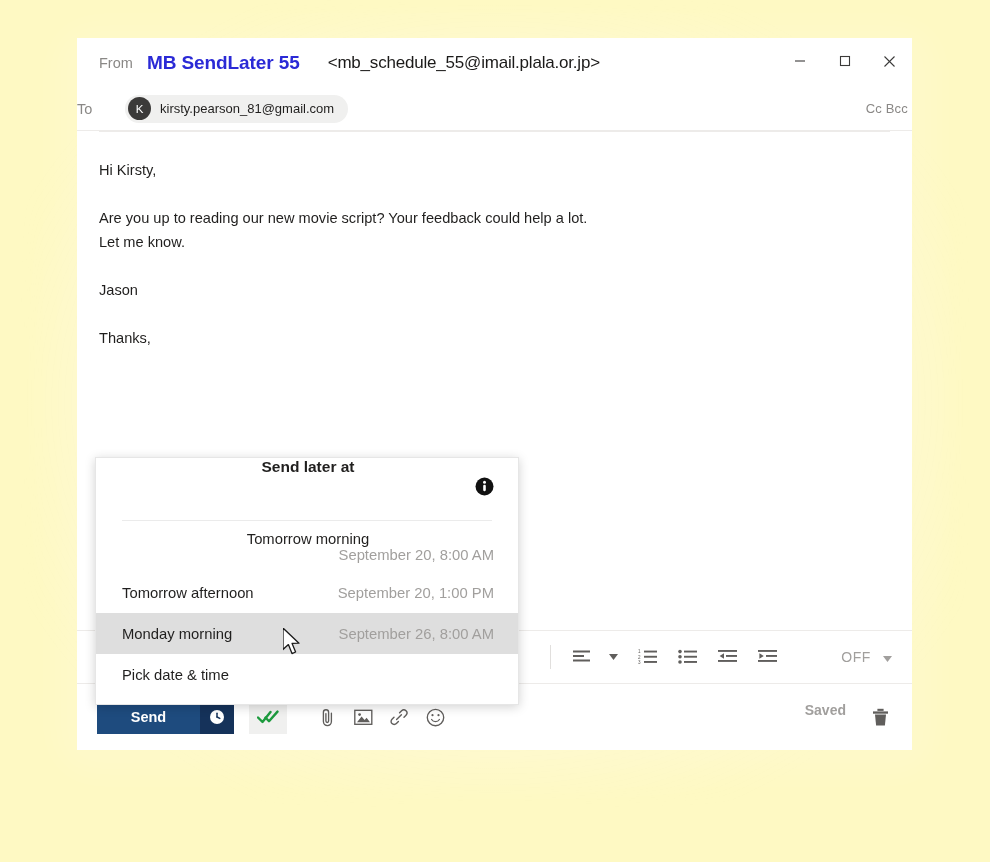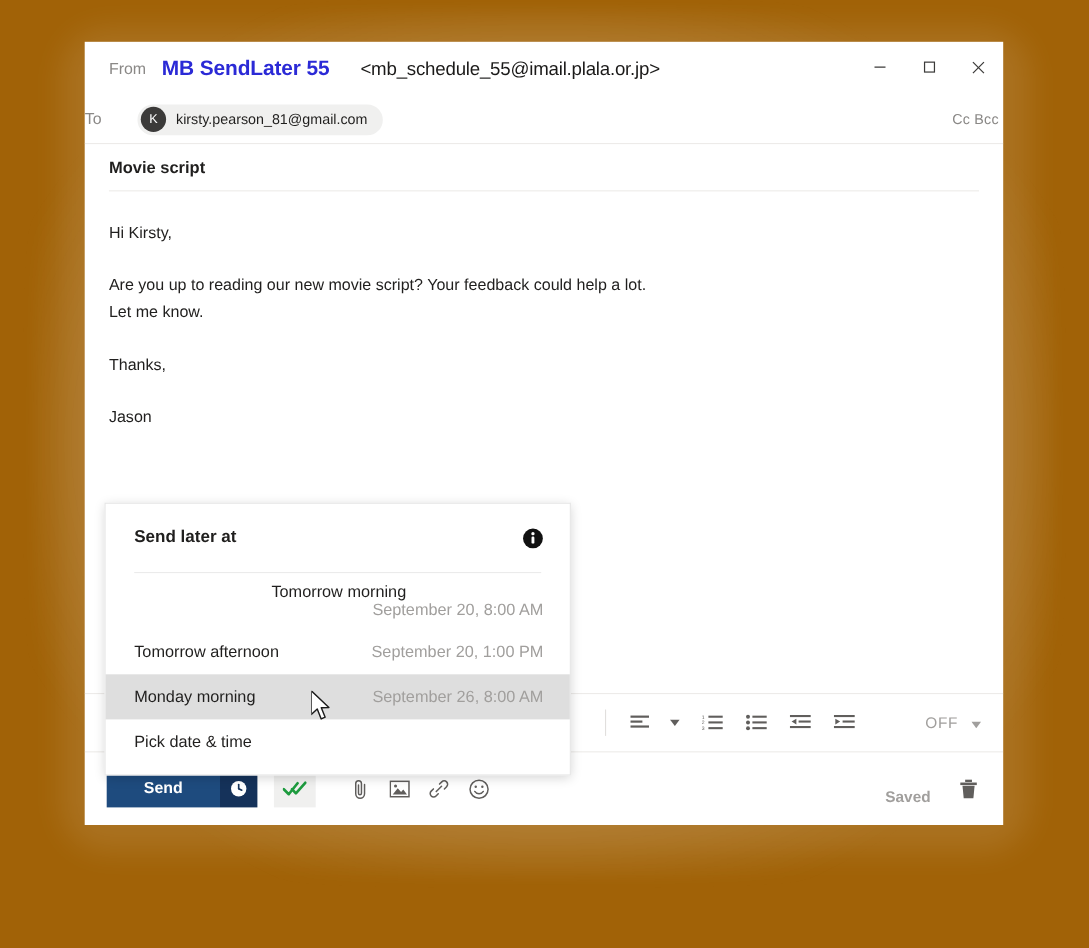--- a/index.html
+++ b/index.html
@@ -9,21 +9,21 @@
     height: 862px;
     overflow: hidden;
     background: #000000;
     font-family: "Liberation Sans", sans-serif;
   }
 
   #stage {
     position: relative;
     width: 990px;
     height: 862px;
-    background: #a16207;
+    background: #fef9c3;
   }
 
   
   .glow {
     position: absolute;
     left: 30px;
     top: 8px;
     width: 930px;
     height: 790px;
     border-radius: 60px;
@@ -264,21 +264,21 @@
     width: 36px;
     height: 34px;
     display: flex;
     align-items: center;
     justify-content: center;
     color: #605e5c;
   }
   .right-group {
     margin-left: auto;
     display: flex;
-    align-items: flex-end;
+    align-items: flex-start;
   }
   .saved-text {
     color: #a19f9d;
     font-size: 14px;
     margin-right: 22px;
   }
   .trash-btn {
     width: 24px;
     height: 30px;
     display: flex;
@@ -296,20 +296,21 @@
     background: #ffffff;
     border: 1px solid #e6e6e6;
     box-shadow: 0 2px 10px rgba(0,0,0,0.18);
     z-index: 30;
   }
   .pop-header {
     display: flex;
     align-items: center;
     height: 62px;
     padding: 0 24px 0 26px;
+    flex-direction: column;
   }
   .pop-title {
     font-size: 15.5px;
     font-weight: bold;
     color: #201f1e;
   }
   .pop-info {
     margin-left: auto;
     width: 20px;
     height: 20px;
@@ -385,29 +386,28 @@
 
     <div class="row-to">
       <span class="field-label">To</span>
       <span class="chip">
         <span class="avatar">K</span>
         <span class="chip-text">kirsty.pearson_81@gmail.com</span>
       </span>
       <span class="ccbcc">Cc Bcc</span>
     </div>
 
-    <div class="row-subject">Movie script</div>
     <div class="subject-rule"></div>
 
     <div class="body-area">
       <p>Hi Kirsty,</p>
       <p class="tight">Are you up to reading our new movie script? Your feedback could help a lot.</p>
       <p>Let me know.</p>
+      <p>Jason</p>
       <p>Thanks,</p>
-      <p>Jason</p>
     </div>
 
     <div class="fmt-bar">
       <div class="fmt-left-space"></div>
       <div class="vsep"></div>
 
       <div class="fmt-btn">
         <svg width="19" height="15" viewBox="0 0 19 15">
           <rect x="0" y="0.5" width="17" height="2" fill="currentColor"></rect>
           <rect x="0" y="5" width="11" height="2" fill="currentColor"></rect>

